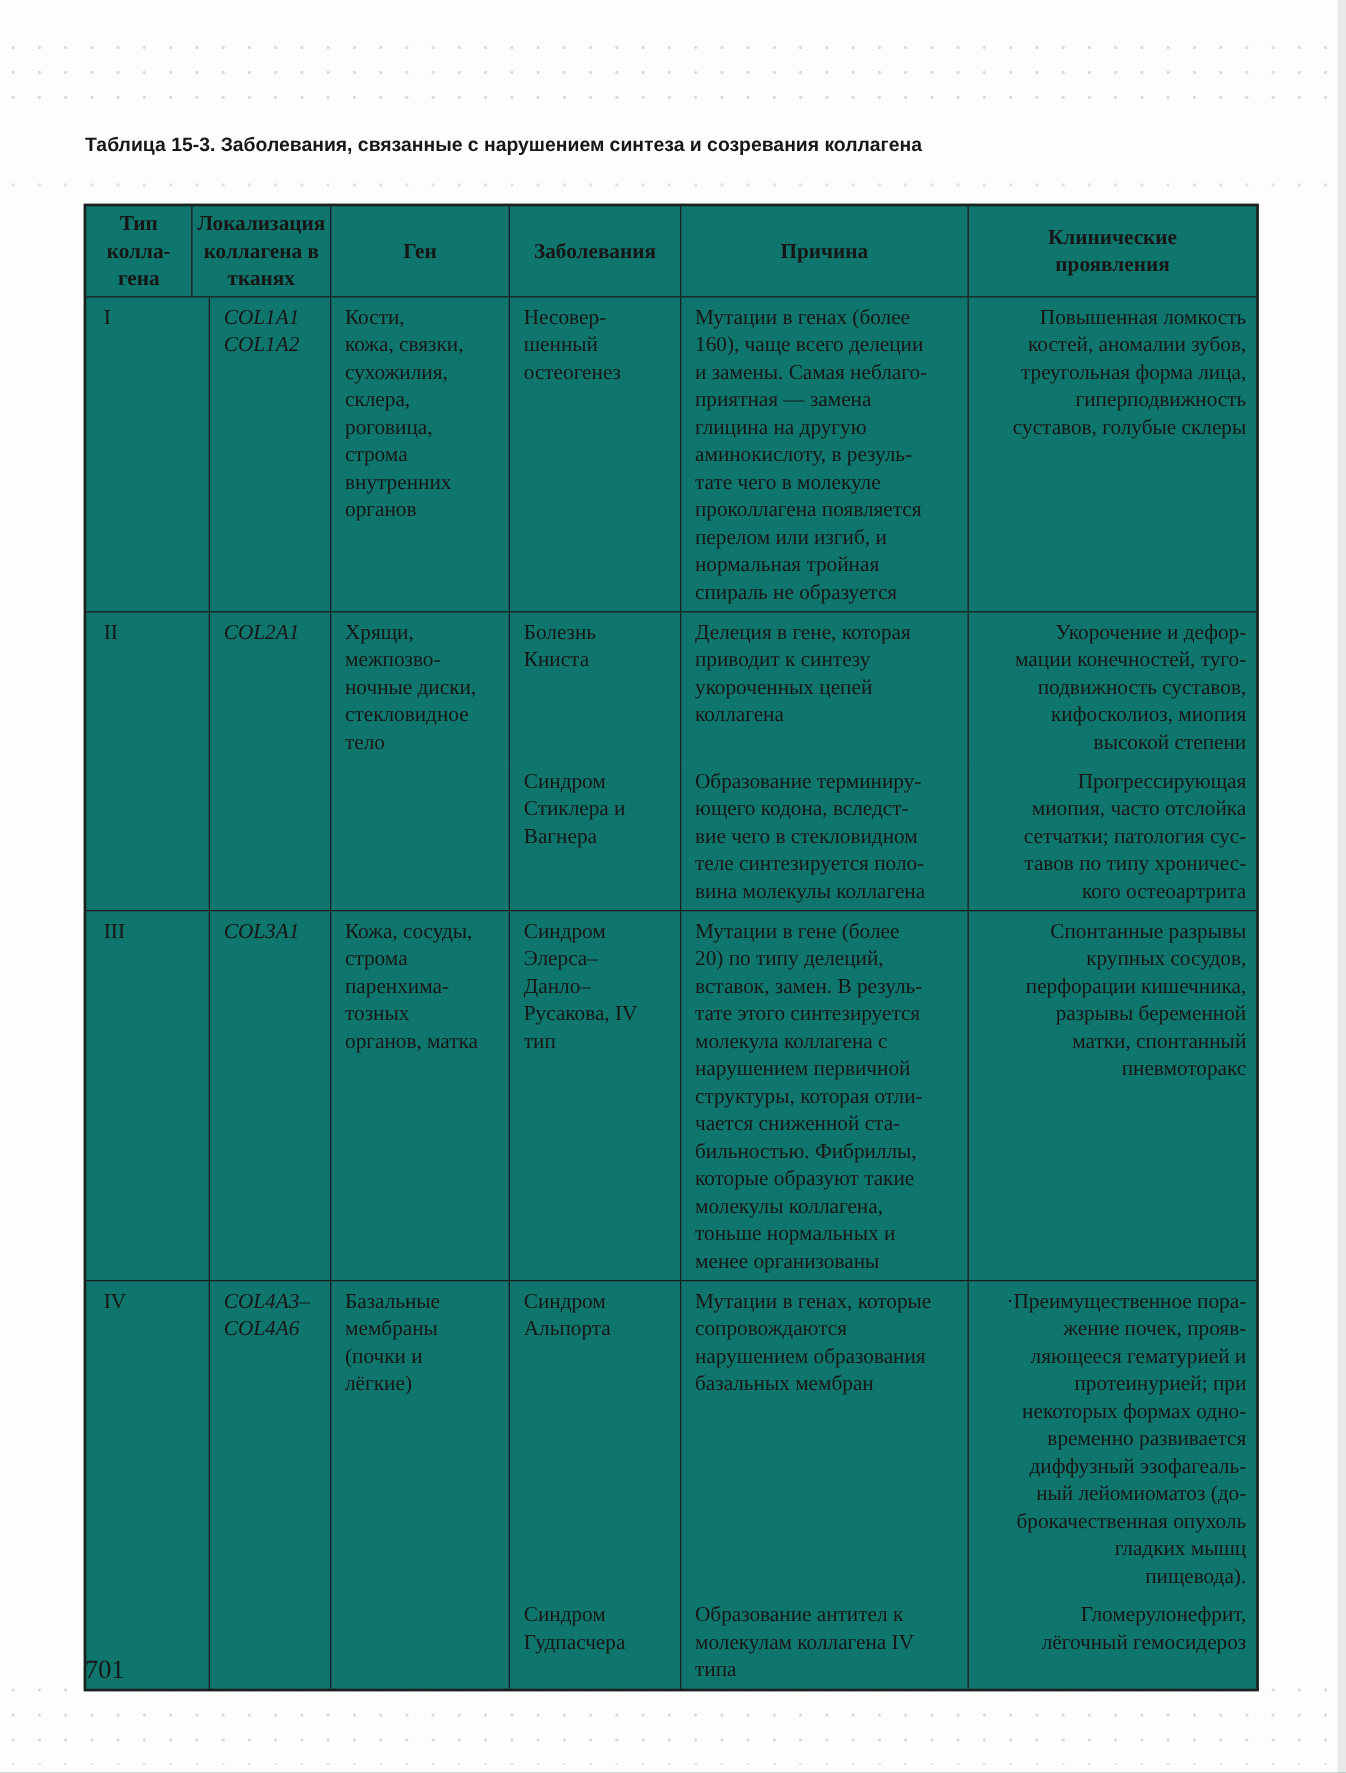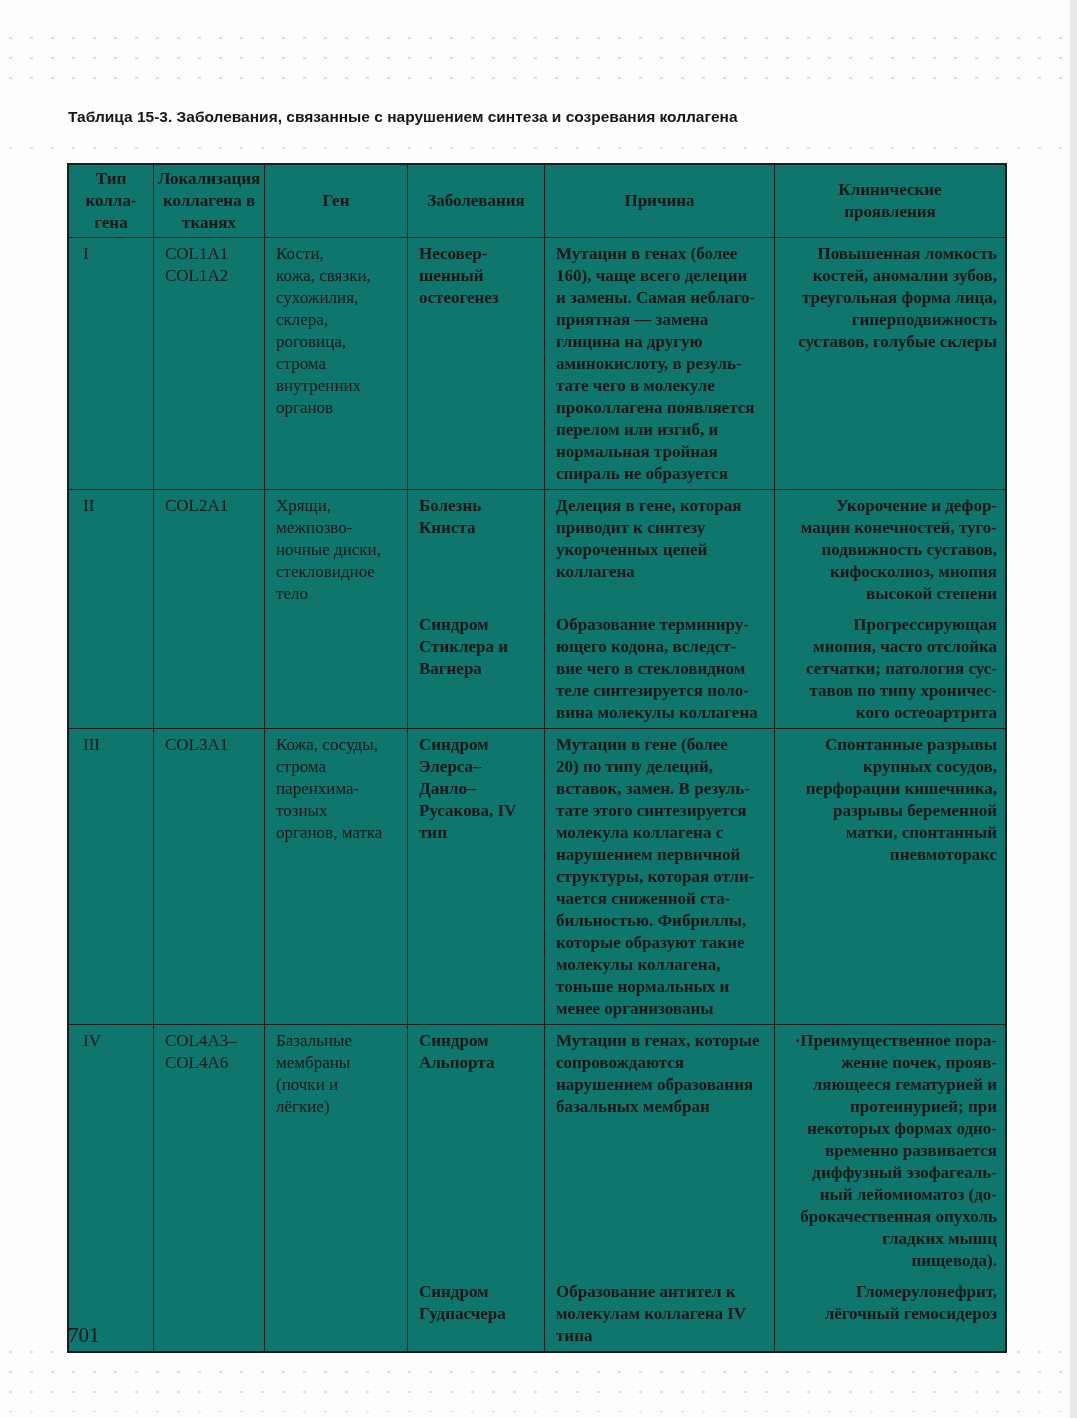--- a/index.html
+++ b/index.html
@@ -52,29 +52,29 @@
     grid-template-columns:84px 111px 143px 1fr;
   }
   .trow + .trow{border-top:1px solid #1d1d1d;}
   .cell{
     box-sizing:border-box;
     font-size:17px;line-height:22px;
     padding:5px 8px 4px 11px;
     white-space:pre-line;
   }
   .cell.type{padding-left:14px;}
-  .cell.gene{border-left:1px solid #1d1d1d;}
+  .cell.gene{border-left:1px solid #1d1d1d;font-style:italic;margin-left:14px;}
   .cell.loc{border-left:1px solid #1d1d1d;}
   .entries{display:flex;flex-direction:column;}
   .entry{
     display:grid;
     grid-template-columns:137px 230px 1fr;
   }
   .entry.grow{flex:1;}
-  .entry .cell{height:100%;font-weight:bold;}
+  .entry .cell{height:100%;}
   .entry .cell.disease{border-left:1px solid #1d1d1d;}
   .entry .cell.cause{border-left:1px solid #1d1d1d;}
   .entry .cell.clinical{border-left:1px solid #1d1d1d;text-align:right;}
   .row-1{min-height:247px;}
   .row-2{min-height:226px;}
   .row-3{min-height:295px;}
   .row-4{min-height:310px;}
   .page-number{
     position:absolute;left:68px;top:1323px;width:939px;
     text-align:left;font-size:21px;

